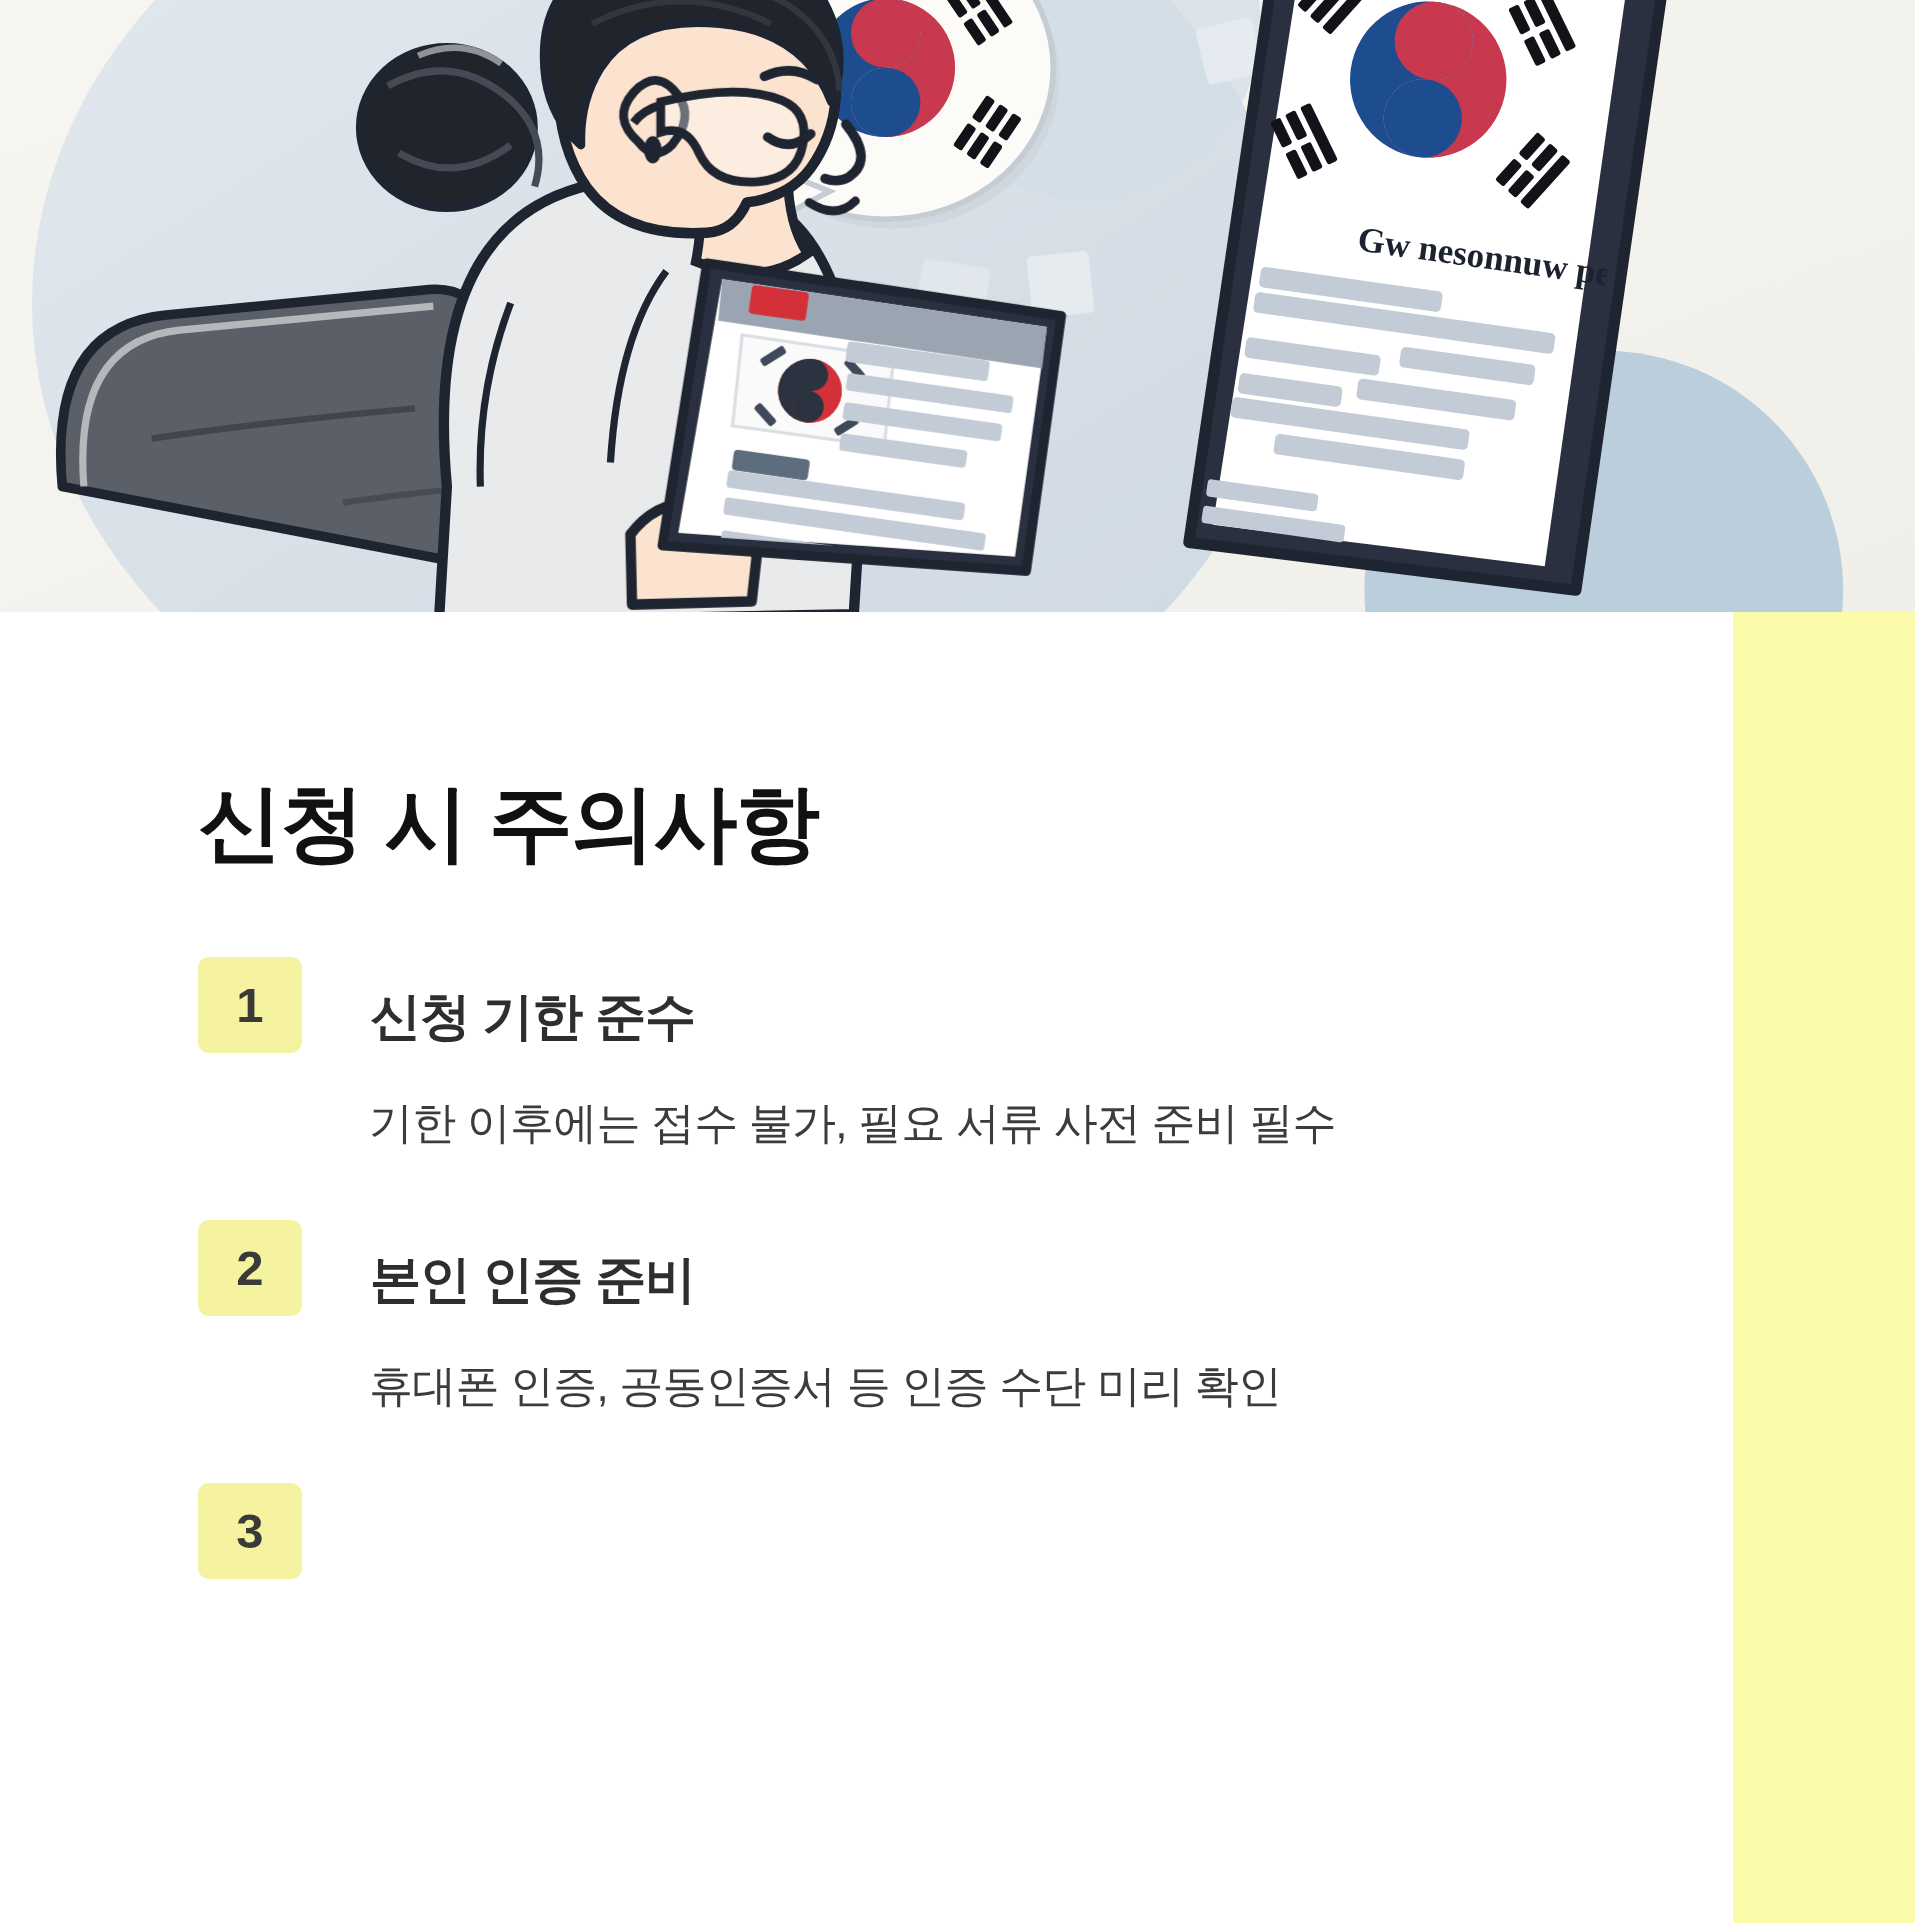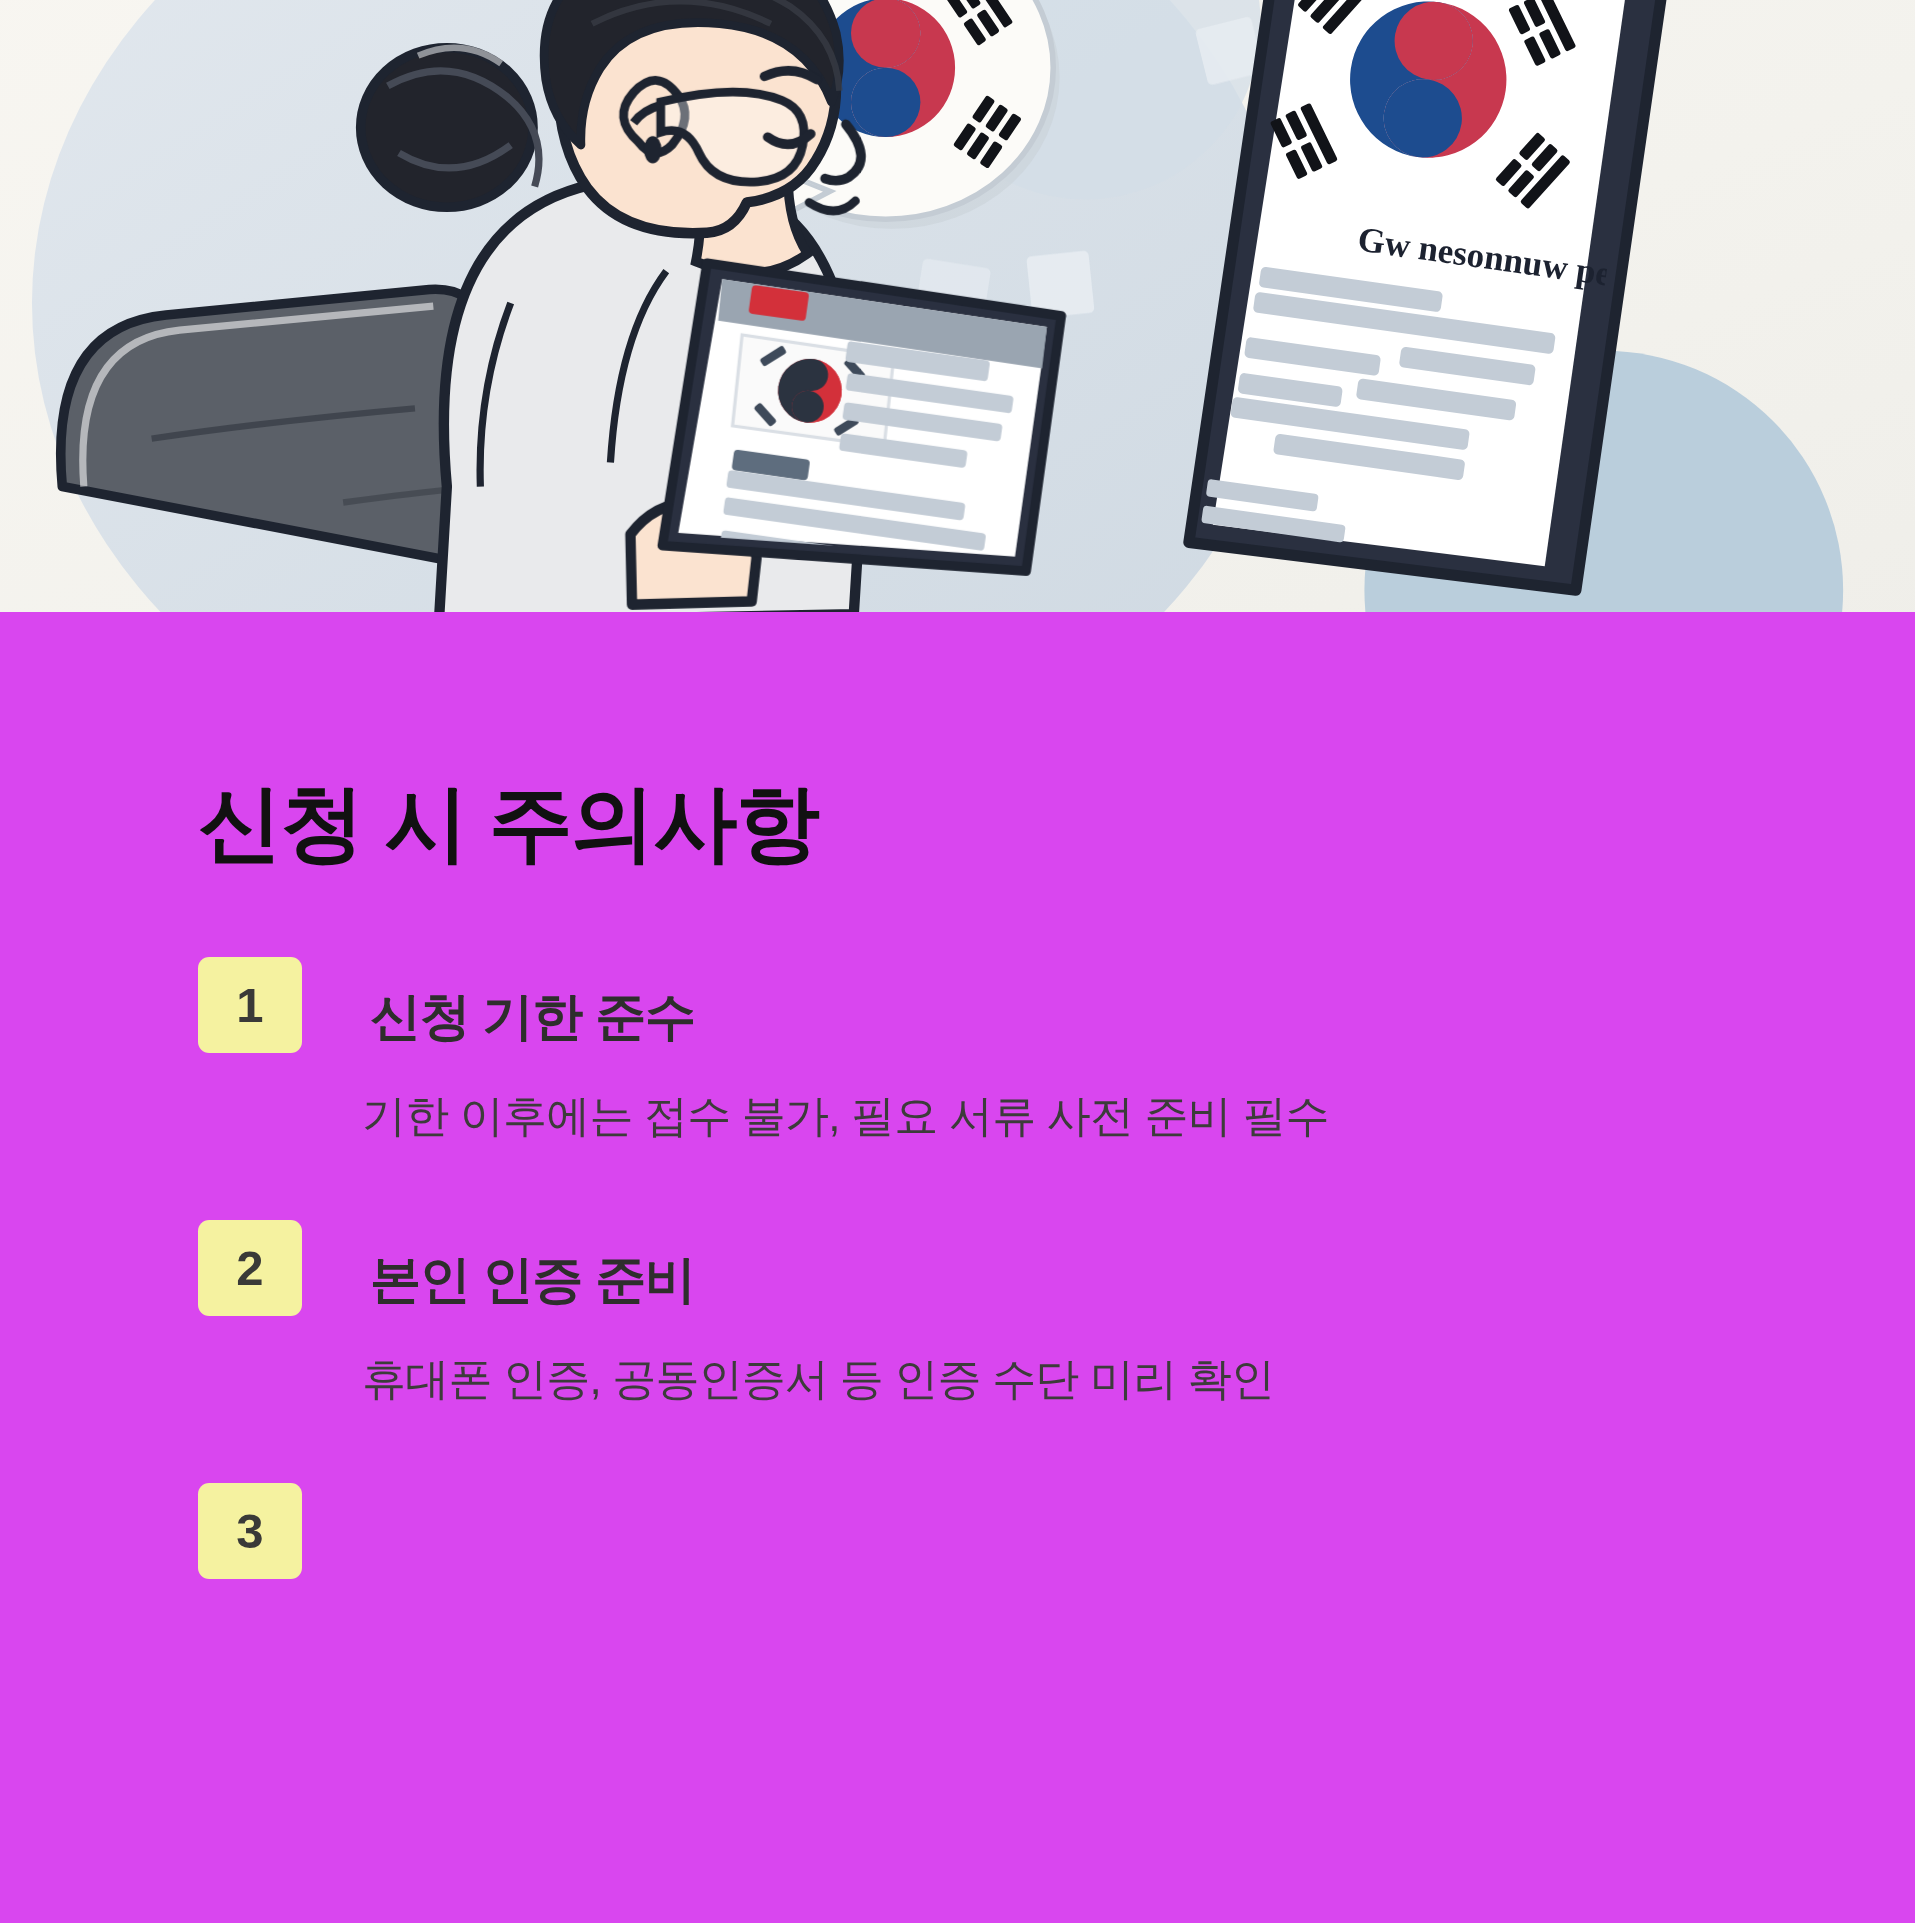--- a/index.html
+++ b/index.html
@@ -39,23 +39,23 @@
     position: absolute;
     left: 0;
     top: -72px;
   }
 
   
   .panel {
     position: absolute;
     left: 0;
     top: 612px;
-    width: 1915px;
+    width: 1733px;
     height: 1311px;
-    background: #d946ef;
+    background: #ffffff;
   }
 
   .section-title {
     position: absolute;
     left: 198px;
     top: 166px;
     margin: 0;
     font-size: 84px;
     line-height: 1.08;
     font-weight: 700;
@@ -105,21 +105,21 @@
     letter-spacing: -1.2px;
     color: #2E2E2C;
     line-height: 1.2;
     white-space: nowrap;
   }
 
   .item-desc {
     position: absolute;
     left: 354px;
     top: 132px;
-    margin: 8px;
+    margin: 15px;
     font-size: 44px;
     font-weight: 400;
     letter-spacing: -0.8px;
     color: #3C3C3A;
     line-height: 1.35;
     white-space: nowrap;
   }
 </style>
 </head>
 <body>

